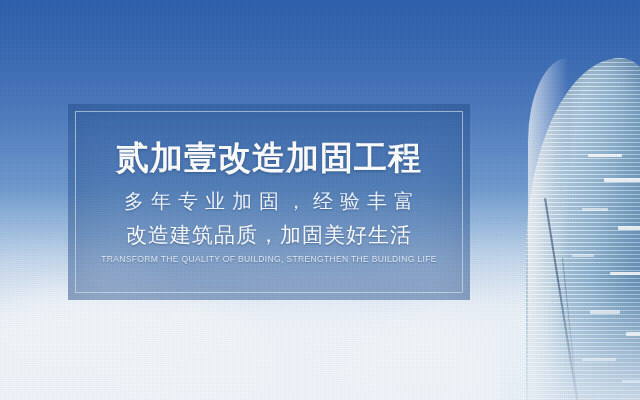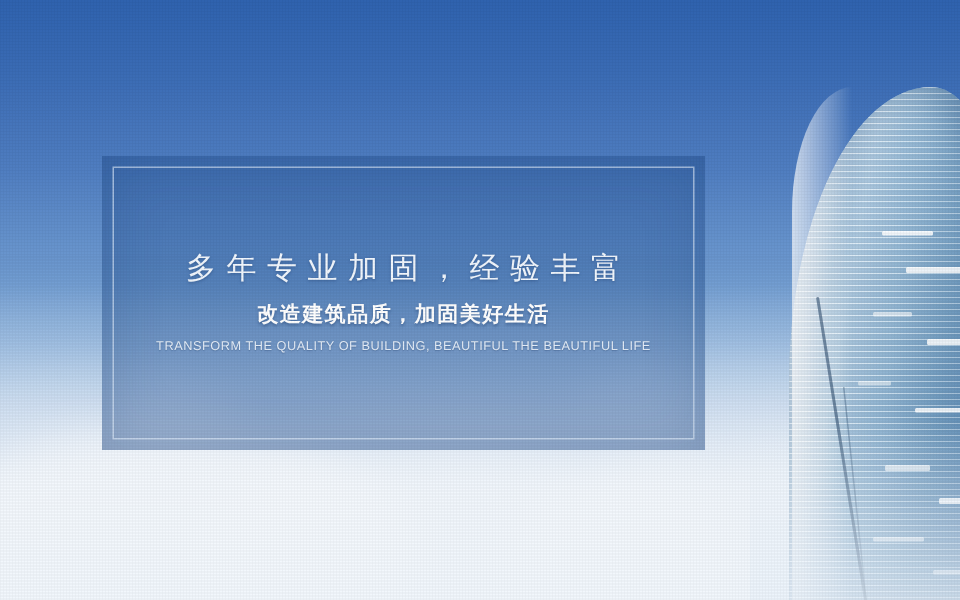--- a/index.html
+++ b/index.html
@@ -101,21 +101,21 @@
     color:#ffffff;font-size:33px;font-weight:bold;letter-spacing:1px;
     line-height:1;margin:0 0 17px 0;white-space:nowrap;
     text-shadow:0 1px 3px rgba(20,50,95,.45);
   }
   .title-sub{
     color:#f2f7fd;font-size:20px;font-weight:normal;letter-spacing:7px;
     line-height:1;margin:0 0 13px 0;white-space:nowrap;
     text-indent:7px;text-shadow:0 1px 2px rgba(20,50,95,.40);
   }
   .title-slogan{
-    color:#ffffff;font-size:14px;font-weight:bold;letter-spacing:1px;
+    color:#ffffff;font-size:21px;font-weight:normal;letter-spacing:1px;
     line-height:1;margin:0 0 10px 0;white-space:nowrap;
     text-shadow:0 1px 2px rgba(20,50,95,.42);
   }
   .title-en{
     color:#e3ecf7;font-size:8.5px;font-weight:normal;letter-spacing:.35px;
     line-height:1;margin:0;white-space:nowrap;
     text-shadow:0 1px 1px rgba(20,50,95,.35);
   }
   .grain{
     position:absolute;inset:0;pointer-events:none;opacity:.055;
@@ -158,20 +158,21 @@
       <div class="win" style="left:100px;top:274px;width:40px;height:4px;"></div>
       <div class="win" style="left:56px;top:300px;width:34px;height:3px;opacity:.7;"></div>
       <div class="win" style="left:96px;top:322px;width:36px;height:3px;opacity:.65;"></div>
     </div>
     <div class="towerfade"></div>
   </div>
 
   <div class="panel">
     <div class="inner-border"></div>
     <div class="panel-content">
+      <div class="title-main">贰加壹改造加固工程</div>
       <div class="title-sub">多年专业加固，经验丰富</div>
       <div class="title-slogan">改造建筑品质，加固美好生活</div>
-      <div class="title-en">TRANSFORM THE QUALITY OF BUILDING, BEAUTIFUL THE BEAUTIFUL LIFE</div>
+      <div class="title-en">TRANSFORM THE QUALITY OF BUILDING, STRENGTHEN THE BUILDING LIFE</div>
     </div>
   </div>
 
   <div class="grain"></div>
 </div>
 
 </body></html>

